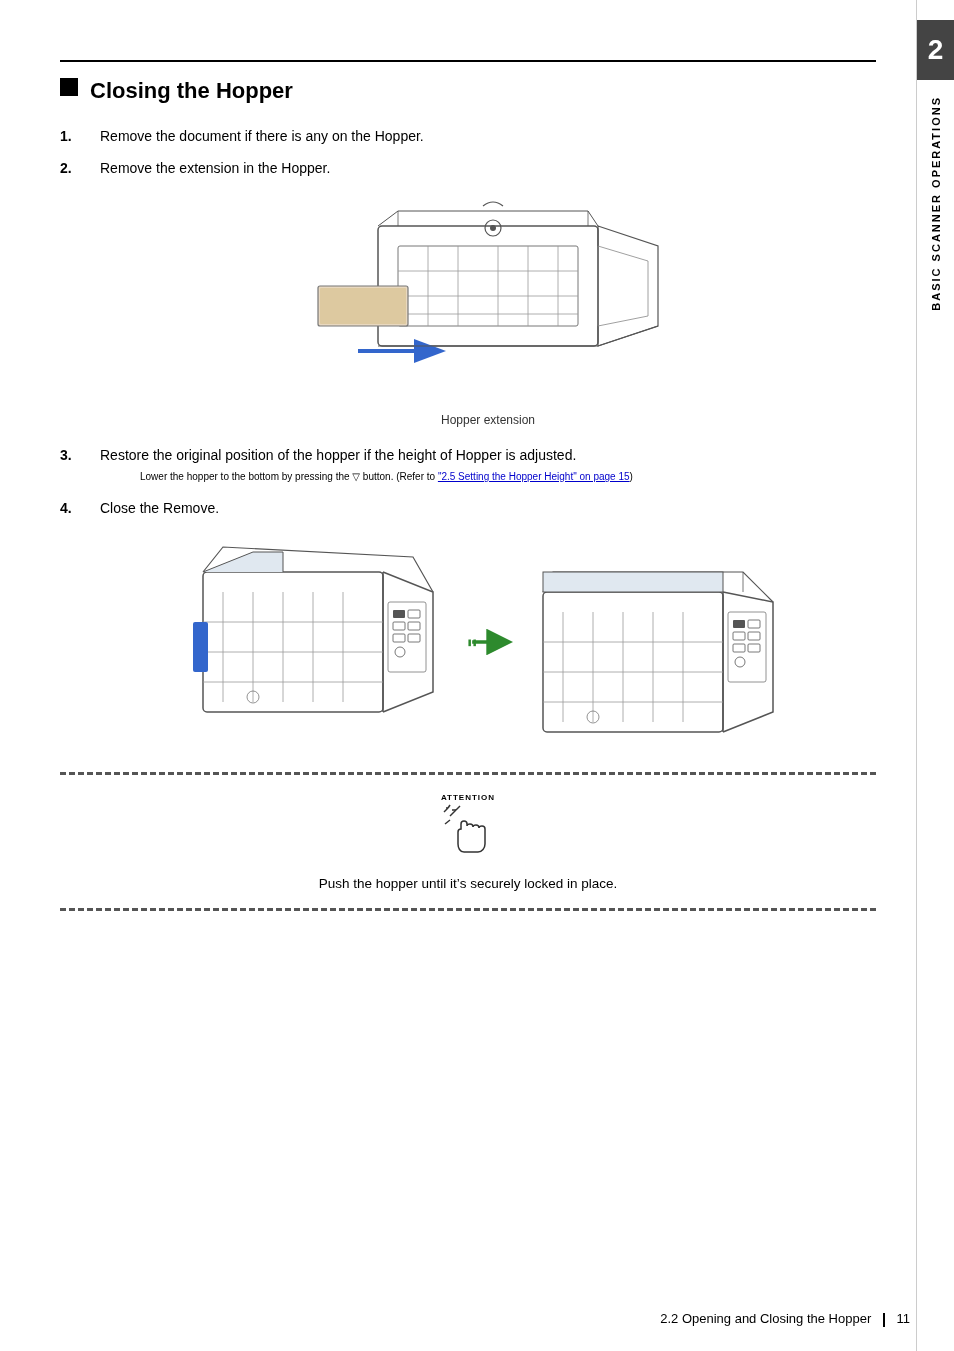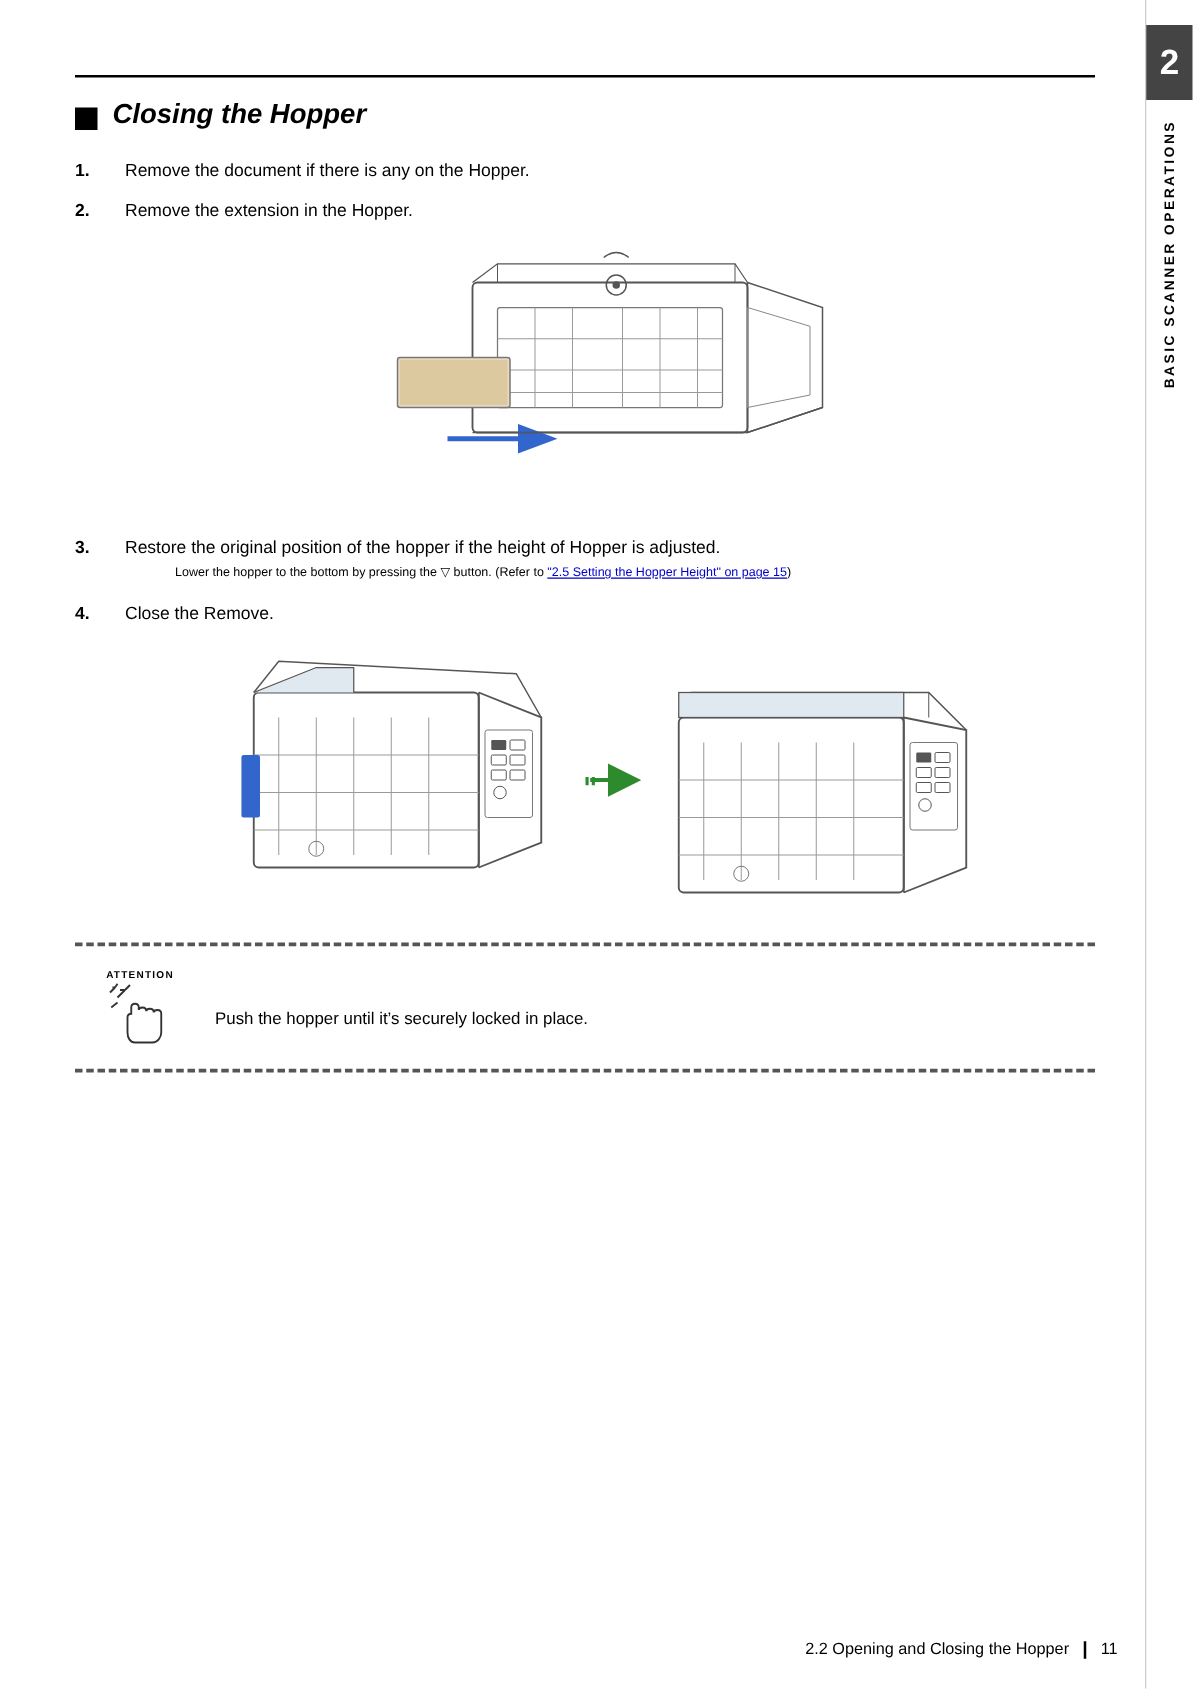--- a/index.html
+++ b/index.html
@@ -60,25 +60,24 @@
 
     
     .main-content {
       margin-right: 38px;
       padding: 60px 40px 40px 60px;
     }
 
     
     .section-heading {
       display: flex;
-      align-items: flex-end;
+      align-items: flex-start;
       margin-bottom: 24px;
       border-top: 2px solid #000;
       padding-top: 16px;
-      font-style: italic;
     }
 
     .section-heading-square {
       width: 18px;
       height: 18px;
       background: #000;
       margin-right: 12px;
       flex-shrink: 0;
     }
 
@@ -151,21 +150,22 @@
       justify-content: center;
     }
 
     
     .attention-box {
       border: 3px dashed #555;
       padding: 16px 20px;
       display: flex;
       align-items: center;
       margin-top: 24px;
-      gap: 28px;
+      gap: 4px;
+      flex-direction: column;
     }
 
     .attention-icon {
       width: 64px;
       height: 64px;
       flex-shrink: 0;
       display: flex;
       flex-direction: column;
       align-items: center;
       justify-content: center;
@@ -183,21 +183,21 @@
 
     .attention-text {
       font-size: 13.5px;
       margin-top: 16px;
     }
 
     
     .page-footer {
       position: absolute;
       bottom: 24px;
-      right: 60px;
+      right: 44px;
       font-size: 13px;
       color: #000;
     }
 
     .footer-separator {
       display: inline-block;
       width: 2px;
       height: 14px;
       background: #000;
       margin: 0 8px;
@@ -282,20 +282,21 @@
           <path d="M300 50 L350 65 L350 120 L300 130 Z" fill="none" stroke="#888" stroke-width="0.8"></path>
 
           <path d="M80 150 L300 150 L360 130" fill="none" stroke="#555" stroke-width="1.2"></path>
 
           <path d="M80 30 L100 15 L290 15 L300 30" fill="none" stroke="#555" stroke-width="1"></path>
           <path d="M100 15 L100 30" stroke="#555" stroke-width="0.8"></path>
           <path d="M290 15 L290 30" stroke="#555" stroke-width="0.8"></path>
 
           <path d="M185 10 Q195 2 205 10" fill="none" stroke="#555" stroke-width="1.2"></path>
         </svg>
+        <div class="illustration-label">Hopper extension</div>
       </div>
     </div>
 
     <div class="step">
       <div class="step-number">3.</div>
       <div>
         <div class="step-text">Restore the original position of the hopper if the height of Hopper is adjusted.</div>
         <div class="step-sub-text">
           <span>Lower the hopper to the bottom by pressing the ▽ button. (Refer to </span><span class="link-text">"2.5 Setting the Hopper Height" on page 15</span><span>)</span>
         </div>

